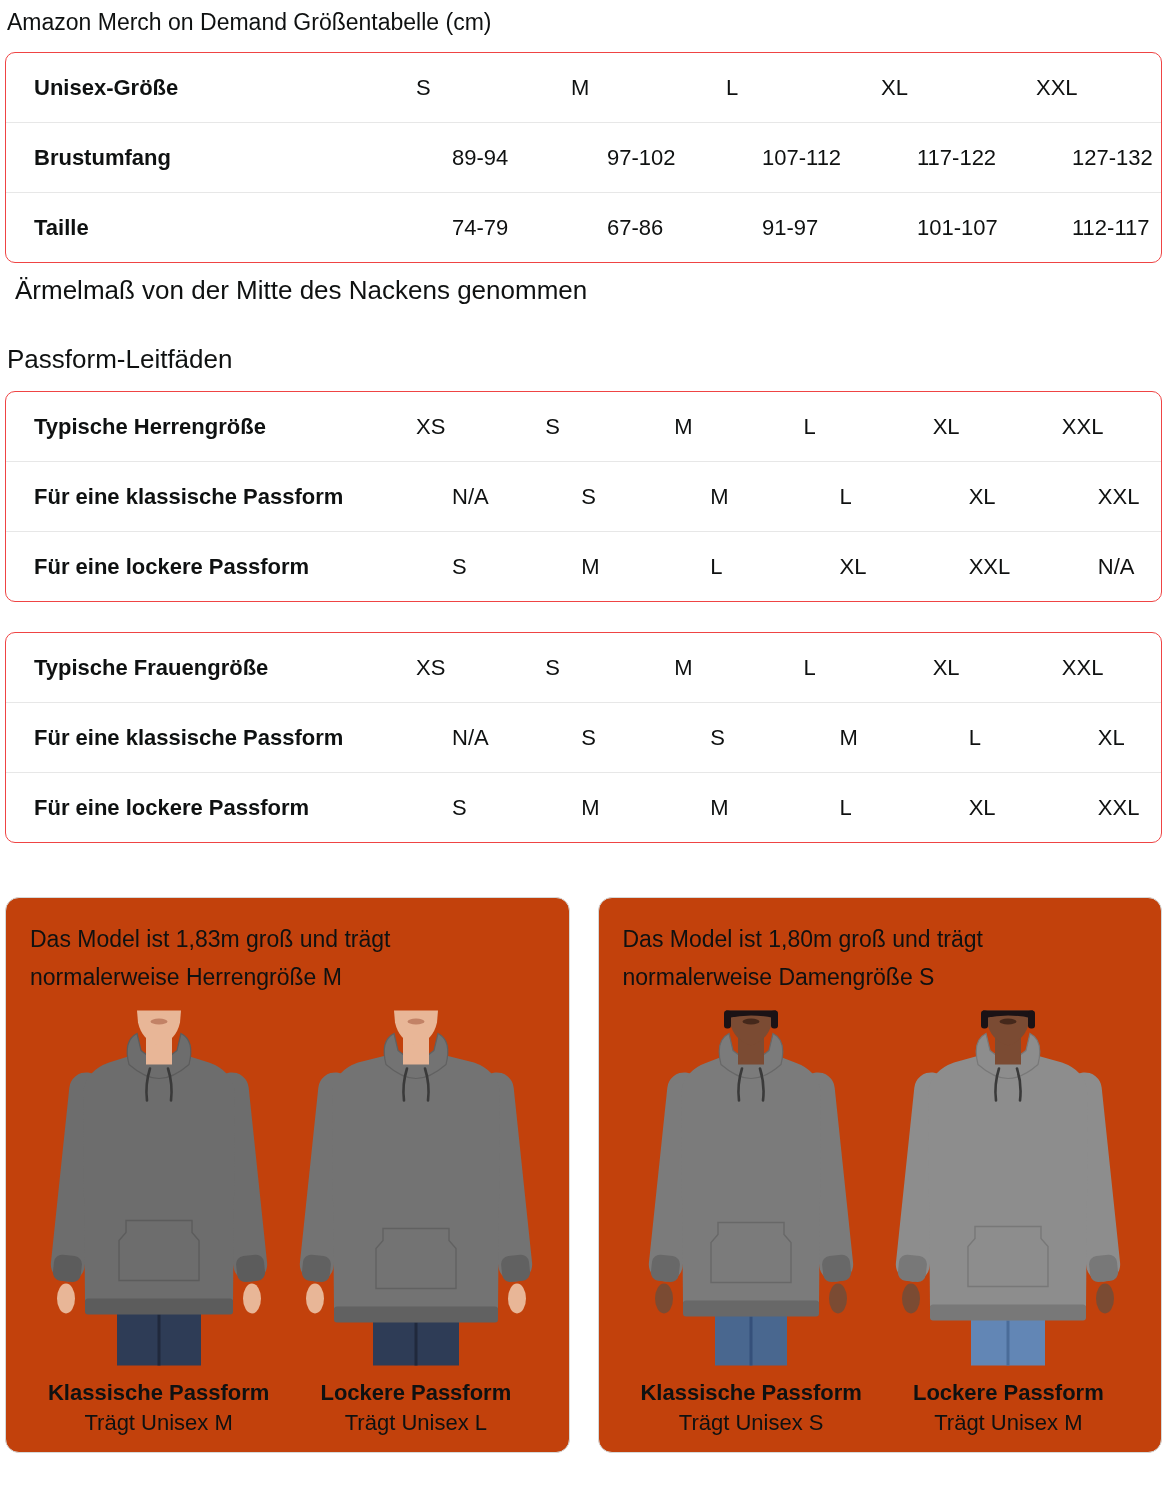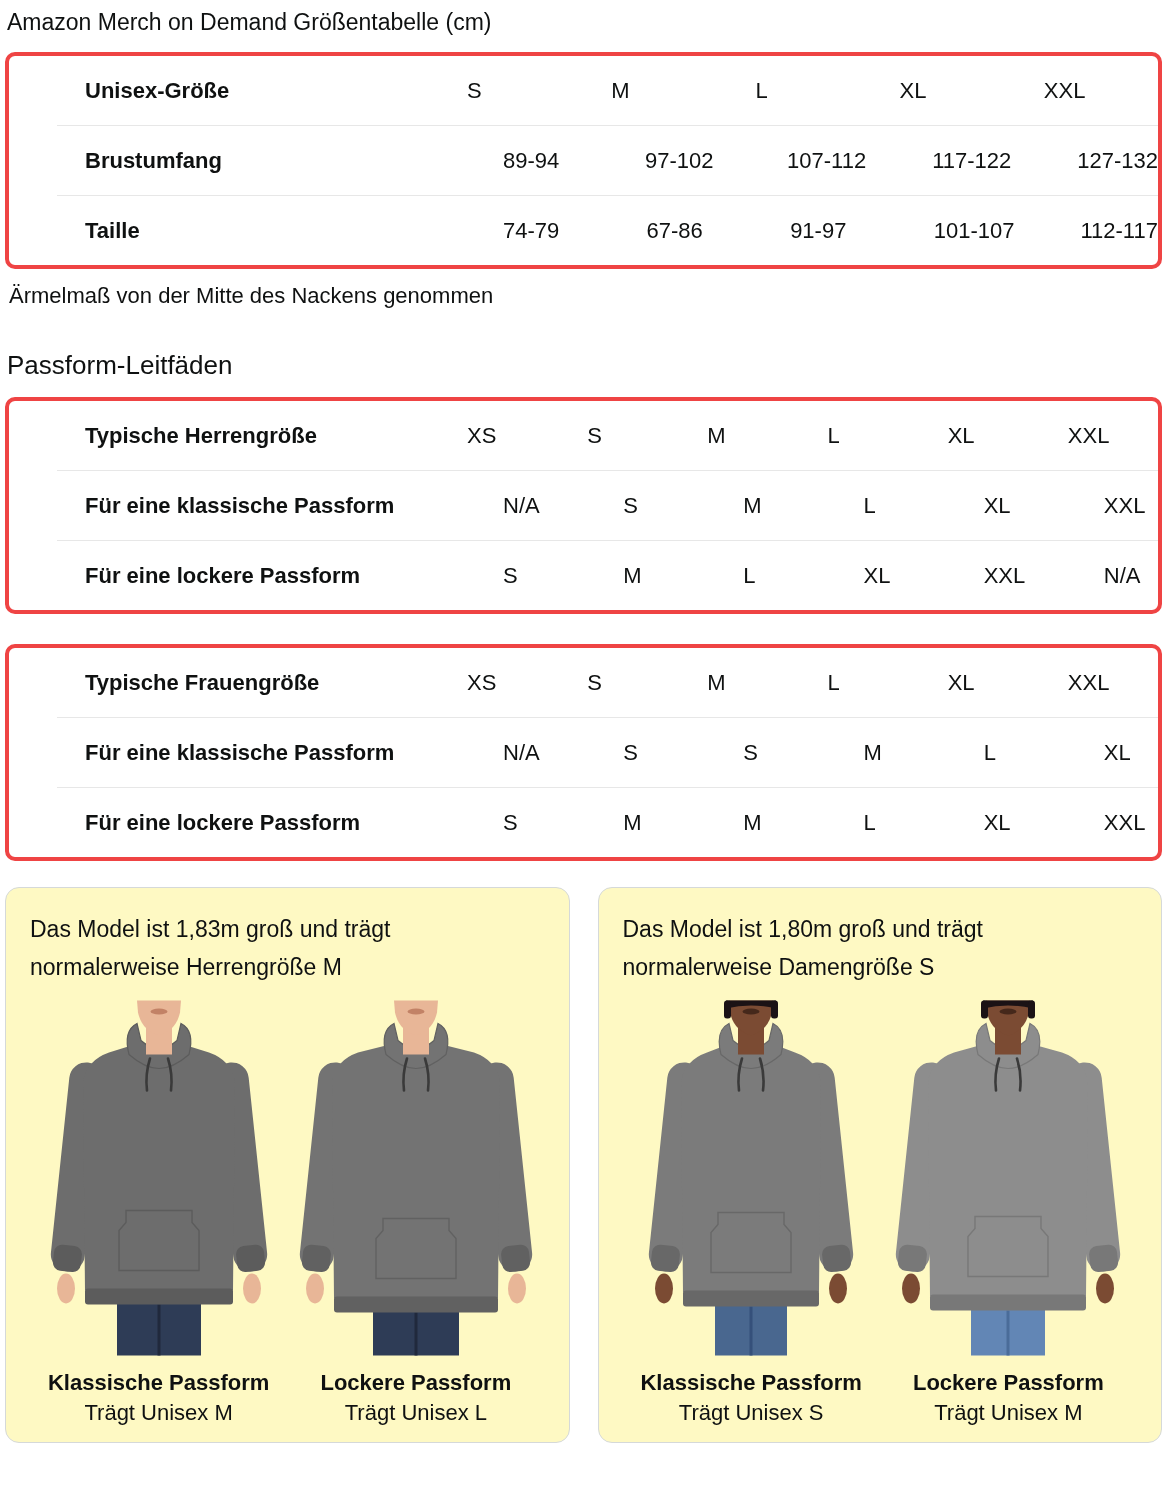--- a/index.html
+++ b/index.html
@@ -4,32 +4,32 @@
 <style>
   html,body{margin:0;padding:0;background:#fff;}
   body{
     width:1167px;height:1500px;box-sizing:border-box;
     padding:6px 5px 0 5px;
     font-family:"Liberation Sans", sans-serif;
     color:#0f1111;
     overflow:hidden;
   }
   .title{font-size:23px;font-weight:400;margin:2px 0 0 2px;line-height:28px;}
-  .box{border:4px solid #ef4444;border-radius:10px;margin-top:16px;background:#fff;padding-left:48px;}
+  .box{border:1px solid #ef4444;border-radius:10px;margin-top:16px;background:#fff;}
   .trow{display:grid;align-items:center;height:69px;}
   .t-sizes .trow{grid-template-columns:380px repeat(5,1fr);}
   .t-fit .trow{grid-template-columns:380px repeat(6,1fr);}
   .trow + .trow{border-top:1px solid #e7e7e7;gap:36px;}
   .cell{font-size:22px;padding-left:30px;white-space:nowrap;}
   .cell.lbl{font-weight:700;padding-left:28px;}
-  .note{font-size:22px;margin:14px 0 0 4px;line-height:26px;}
+  .note{font-size:26px;margin:14px 0 0 10px;line-height:26px;}
   .subheading{font-size:26px;font-weight:400;margin:40px 0 0 2px;line-height:32px;}
   .box.gap{margin-top:30px;}
   .cards{display:flex;gap:28px;margin-top:26px;}
-  .card{flex:1;border:1px solid #d5d9d9;border-radius:14px;padding:22px 24px 16px;background:#fef9c3;}
+  .card{flex:1;border:1px solid #d5d9d9;border-radius:14px;padding:22px 24px 16px;background:#c2410c;margin-top:28px;}
   .caption{font-size:23px;line-height:38px;}
   .figs{display:flex;margin-top:8px;}
   .fig{flex:1;display:flex;flex-direction:column;align-items:center;min-width:0;}
   .fig svg{width:250px;height:368px;display:block;}
   .fit-label{font-weight:700;font-size:22px;margin-top:8px;text-align:center;white-space:nowrap;}
   .wears-label{font-size:22px;margin-top:4px;text-align:center;white-space:nowrap;}
 </style>
 </head>
 <body>
 

